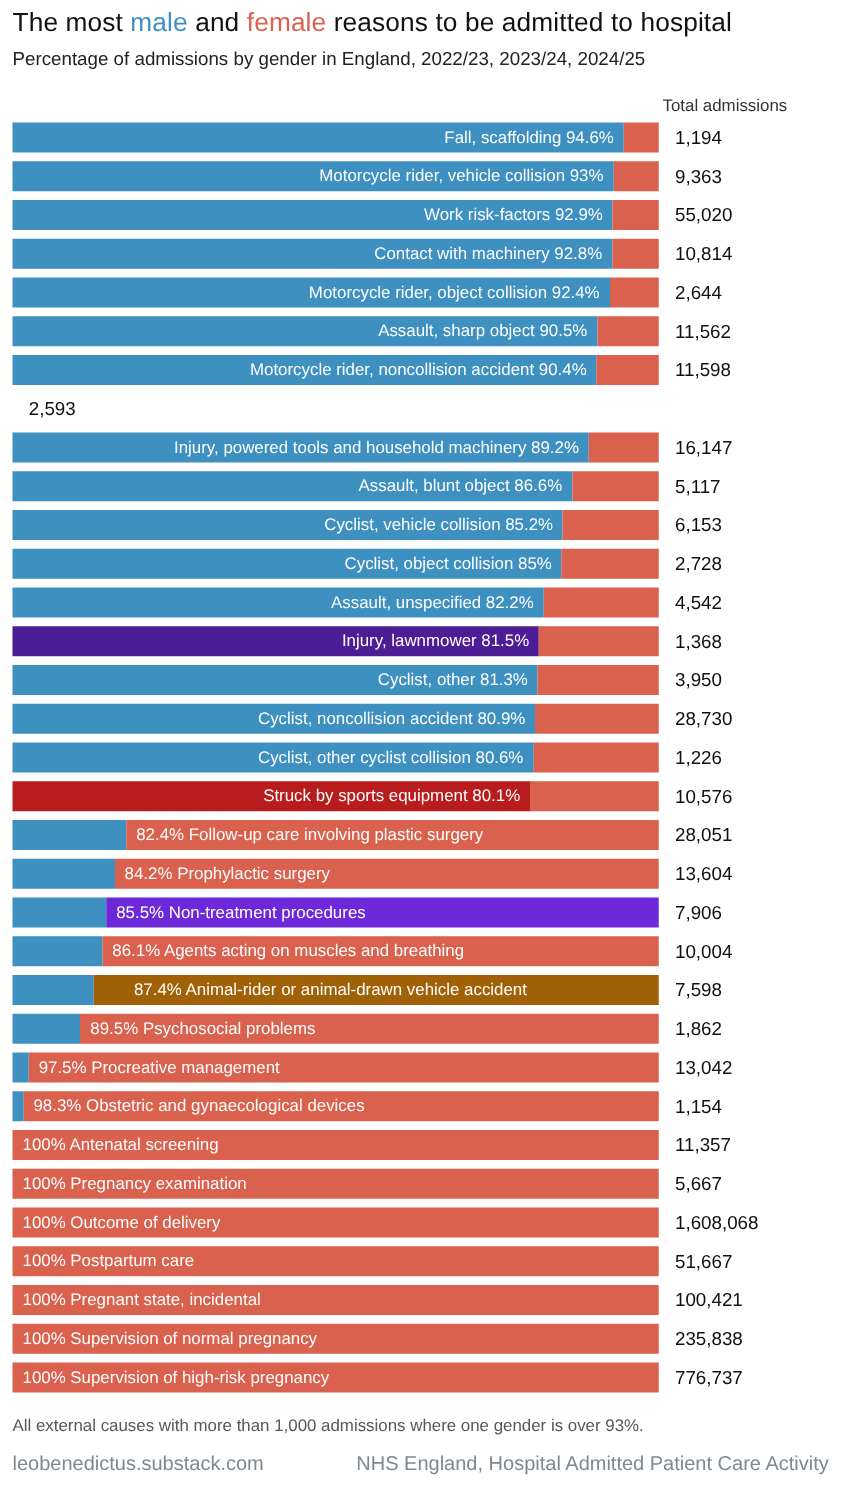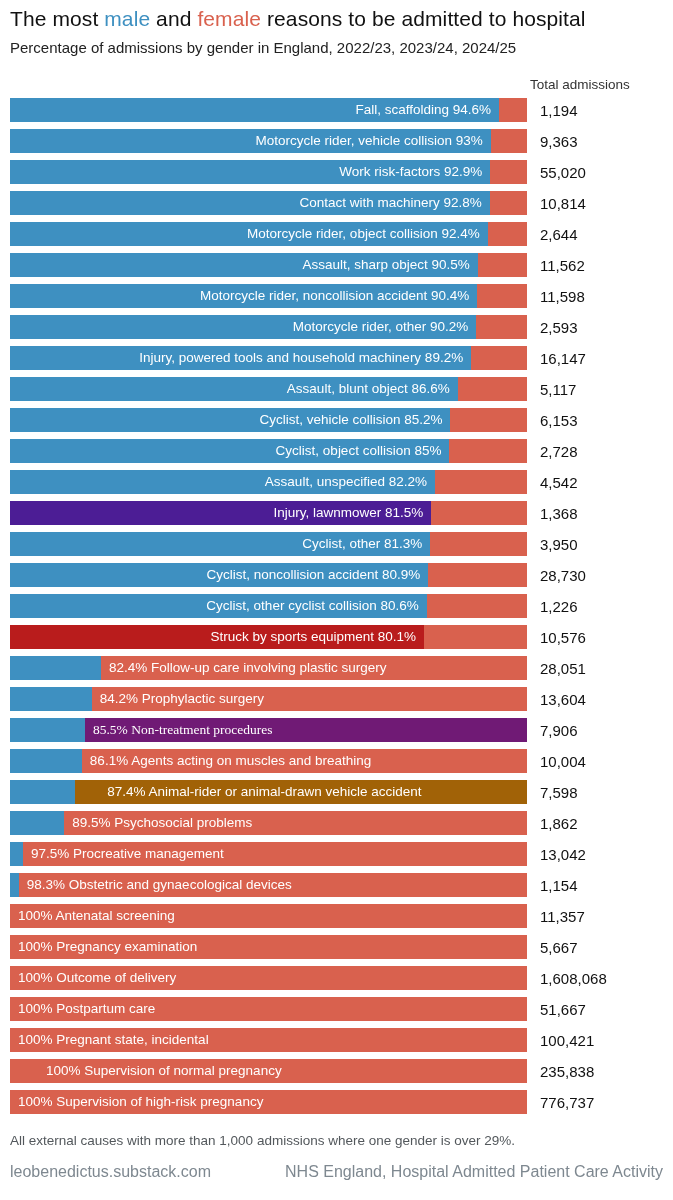--- a/index.html
+++ b/index.html
@@ -124,26 +124,20 @@
       <div class="row">
         <div class="bar">
           <div class="seg-male" style="width: 90.4%; background: rgb(62, 144, 193);">
             <span class="bar-label align-right">Motorcycle rider, noncollision accident 90.4%</span>
           </div>
           <div class="seg-female" style="width: 9.6%; background: rgb(217, 97, 78);"></div>
         </div>
         <div class="total">11,598</div>
       </div>
       <div class="row">
-        <div class="bar">
-          <div class="seg-male" style="width: 90.2%; background: rgb(62, 144, 193);">
-            <span class="bar-label align-right">Motorcycle rider, other 90.2%</span>
-          </div>
-          <div class="seg-female" style="width: 9.8%; background: rgb(217, 97, 78);"></div>
-        </div>
         <div class="total">2,593</div>
       </div>
       <div class="row">
         <div class="bar">
           <div class="seg-male" style="width: 89.2%; background: rgb(62, 144, 193);">
             <span class="bar-label align-right">Injury, powered tools and household machinery 89.2%</span>
           </div>
           <div class="seg-female" style="width: 10.8%; background: rgb(217, 97, 78);"></div>
         </div>
         <div class="total">16,147</div>
@@ -243,21 +237,21 @@
           <div class="seg-male" style="width: 15.8%; background: rgb(62, 144, 193);"></div>
           <div class="seg-female" style="width: 84.2%; background: rgb(217, 97, 78);">
             <span class="bar-label align-left">84.2% Prophylactic surgery</span>
           </div>
         </div>
         <div class="total">13,604</div>
       </div>
       <div class="row">
         <div class="bar">
           <div class="seg-male" style="width: 14.5%; background: rgb(62, 144, 193);"></div>
-          <div class="seg-female" style="width: 85.5%; background: #701a75; font-family: Liberation Serif, serif;">
+          <div class="seg-female" style="width: 85.5%; background: #6d28d9;">
             <span class="bar-label align-left">85.5% Non-treatment procedures</span>
           </div>
         </div>
         <div class="total">7,906</div>
       </div>
       <div class="row">
         <div class="bar">
           <div class="seg-male" style="width: 13.9%; background: rgb(62, 144, 193);"></div>
           <div class="seg-female" style="width: 86.1%; background: rgb(217, 97, 78);">
             <span class="bar-label align-left">86.1% Agents acting on muscles and breathing</span>
@@ -342,37 +336,37 @@
           <div class="seg-male" style="width: 0%; background: rgb(62, 144, 193);"></div>
           <div class="seg-female" style="width: 100%; background: rgb(217, 97, 78);">
             <span class="bar-label align-left">100% Pregnant state, incidental</span>
           </div>
         </div>
         <div class="total">100,421</div>
       </div>
       <div class="row">
         <div class="bar">
           <div class="seg-male" style="width: 0%; background: rgb(62, 144, 193);"></div>
-          <div class="seg-female" style="width: 100%; background: rgb(217, 97, 78); padding-left: 28px;">
+          <div class="seg-female" style="width: 100%; background: rgb(217, 97, 78);">
             <span class="bar-label align-left">100% Supervision of normal pregnancy</span>
           </div>
         </div>
         <div class="total">235,838</div>
       </div>
       <div class="row">
         <div class="bar">
           <div class="seg-male" style="width: 0%; background: rgb(62, 144, 193);"></div>
           <div class="seg-female" style="width: 100%; background: rgb(217, 97, 78);">
             <span class="bar-label align-left">100% Supervision of high-risk pregnancy</span>
           </div>
         </div>
         <div class="total">776,737</div>
       </div>
     </div>
 
-  <div class="footnote">All external causes with more than 1,000 admissions where one gender is over 29%.</div>
+  <div class="footnote">All external causes with more than 1,000 admissions where one gender is over 93%.</div>
 
   <div class="footer">
     <span>leobenedictus.substack.com</span>
     <span>NHS England, Hospital Admitted Patient Care Activity</span>
   </div>
 
 </div>
 
 </body></html>

